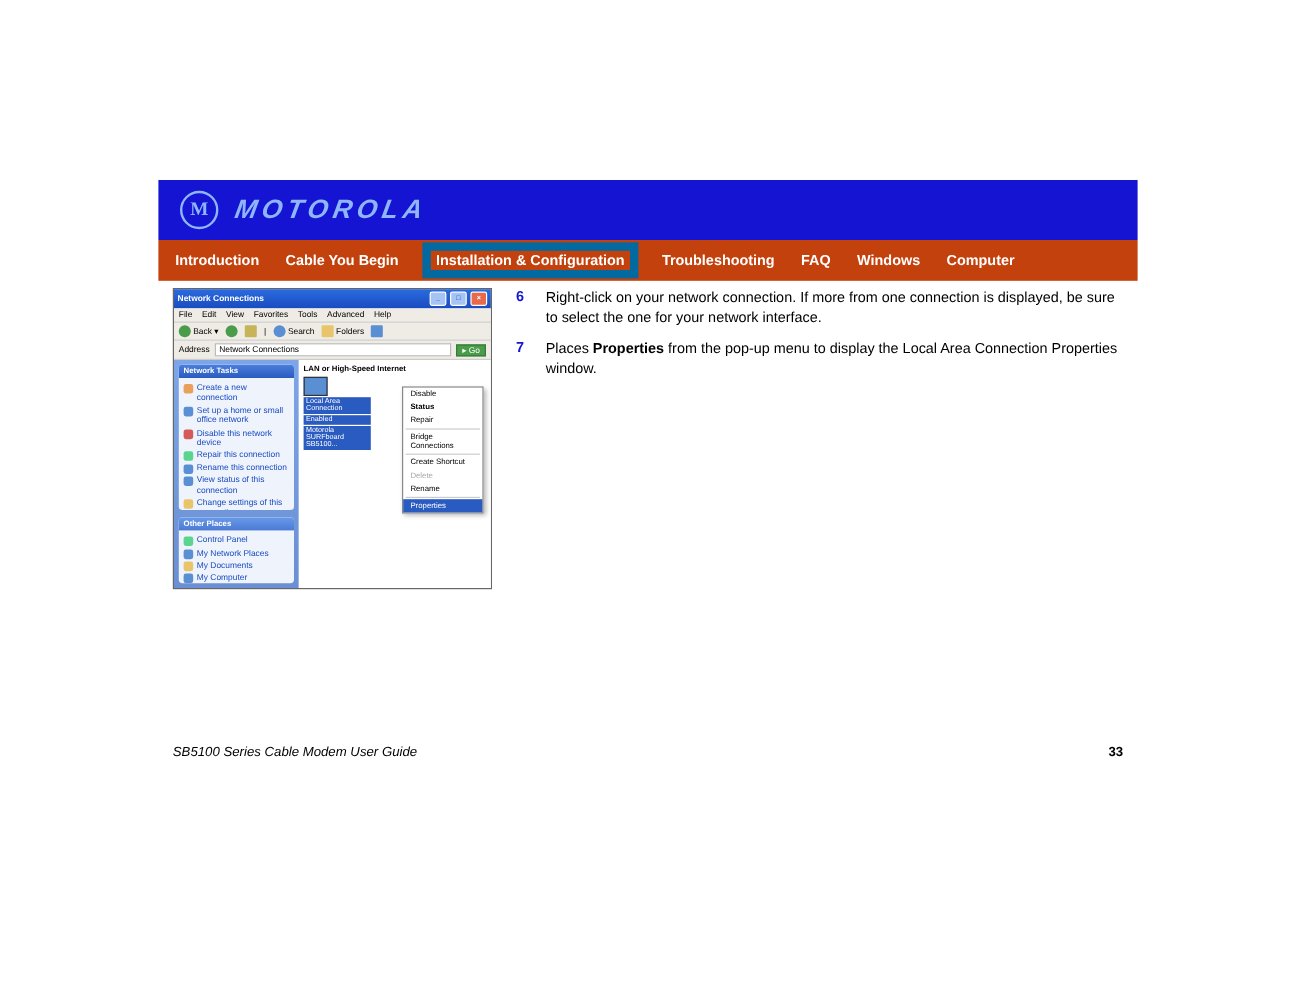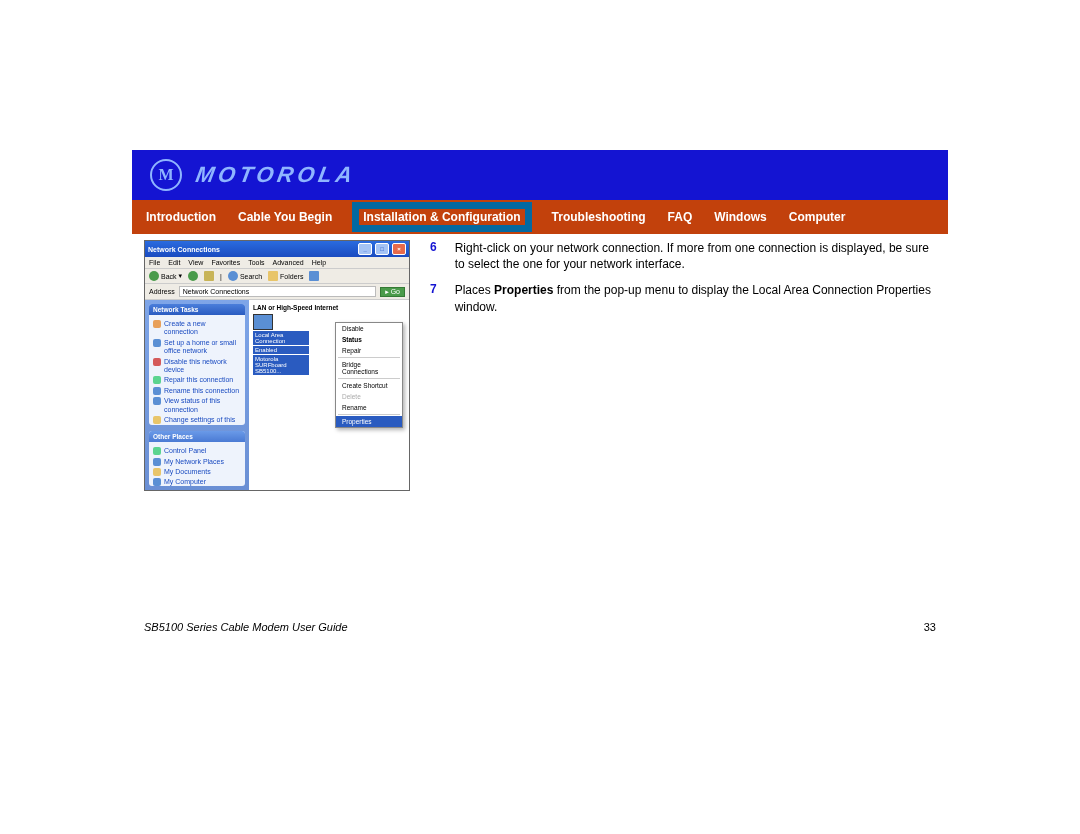--- a/index.html
+++ b/index.html
@@ -259,21 +259,21 @@
     display: flex;
     justify-content: space-between;
     align-items: baseline;
     font-size: 11px;
     font-style: italic;
     margin-top: 130px;
     padding: 0 12px;
   }
   .footer .pg {
     font-style: normal;
-    font-weight: normal;
+    font-weight: bold;
     text-align: right;
   }
 </style>
 </head>
 <body>
 
 <div class="page">
   <div class="banner">
     <div class="logo-ring">
         <span class="logo-m">M</span>

